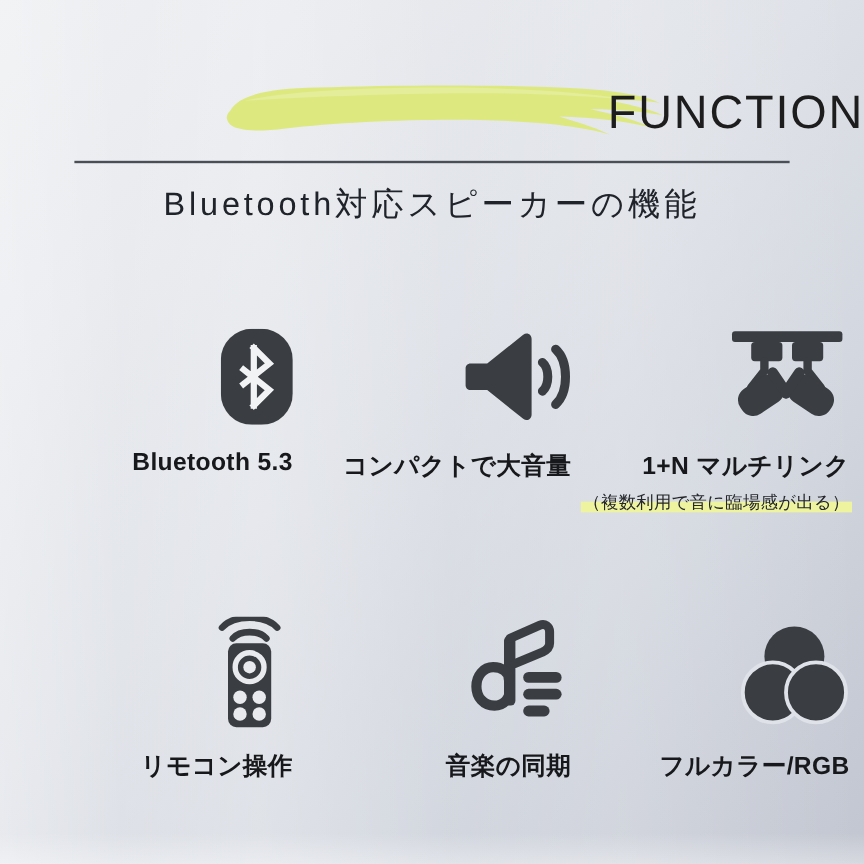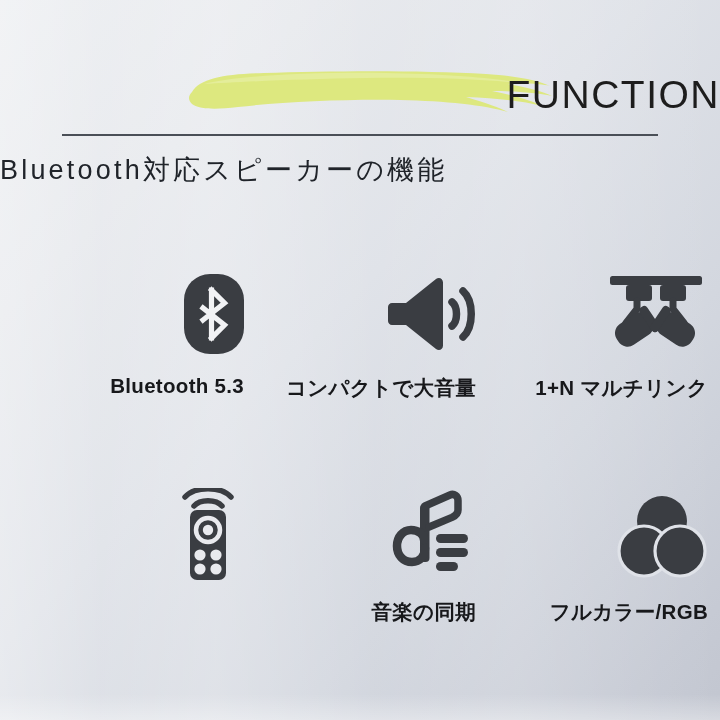--- a/index.html
+++ b/index.html
@@ -84,21 +84,21 @@
     left: 62px;
     width: 596px;
     top: 134px;
     height: 2px;
     background: #4a4f57;
   }
   #subtitle {
     position: absolute;
     left: 0; right: 0;
     top: 151px;
-    text-align: left;
+    text-align: center;
     font-size: 27px;
     letter-spacing: 3.2px;
     color: #20242a;
     font-weight: 400;
     line-height: 38px;
     white-space: nowrap;
   }
 
   
   #grid {
@@ -231,20 +231,24 @@
             </g>
 
             <path d="M69,28 L69,36 L80,50" fill="none" stroke="#3a3d42" stroke-width="7" stroke-linecap="round" stroke-linejoin="round"></path>
             <g transform="rotate(34 72 56)">
               <rect x="52" y="44" width="40" height="25" rx="11" fill="#3a3d42"></rect>
               <rect x="49" y="42" width="9" height="29" rx="4" fill="#3a3d42"></rect>
             </g>
           </svg>
         </div>
         <div class="cell-label">1+N マルチリンク</div>
+        <div class="cell-sub">
+          <span class="hl"></span>
+          <span class="txt">（複数利用で音に臨場感が出る）</span>
+        </div>
       </div>
     </div>
 
     <div class="frow" id="row2">
 
       <div class="cell">
         <div class="icon-box">
           <svg width="72" height="96" viewBox="0 0 72 96">
 
             <path d="M22,18 C28,11 44,11 50,18" fill="none" stroke="#3a3d42" stroke-width="5.5" stroke-linecap="round"></path>
@@ -254,20 +258,21 @@
 
             <circle cx="36" cy="42" r="12" fill="none" stroke="#e9eaee" stroke-width="4.5"></circle>
             <circle cx="36" cy="42" r="5.2" fill="#e9eaee"></circle>
 
             <circle cx="28" cy="67" r="5.6" fill="#e9eaee"></circle>
             <circle cx="44" cy="67" r="5.6" fill="#e9eaee"></circle>
             <circle cx="28" cy="81" r="5.6" fill="#e9eaee"></circle>
             <circle cx="44" cy="81" r="5.6" fill="#e9eaee"></circle>
           </svg>
         </div>
+        <div class="cell-label">リモコン操作</div>
       </div>
 
       <div class="cell">
         <div class="icon-box">
           <svg width="92" height="92" viewBox="0 0 92 92">
 
             <rect x="36" y="14" width="9.5" height="58" rx="4" fill="#3a3d42"></rect>
 
             <path d="M41,16 L66,5 C70,3.2 74,6 74,10.5 L74,20 C74,24 71,26 68,27.4 L45,37" fill="none" stroke="#3a3d42" stroke-width="7.5" stroke-linejoin="round" stroke-linecap="round"></path>
 

